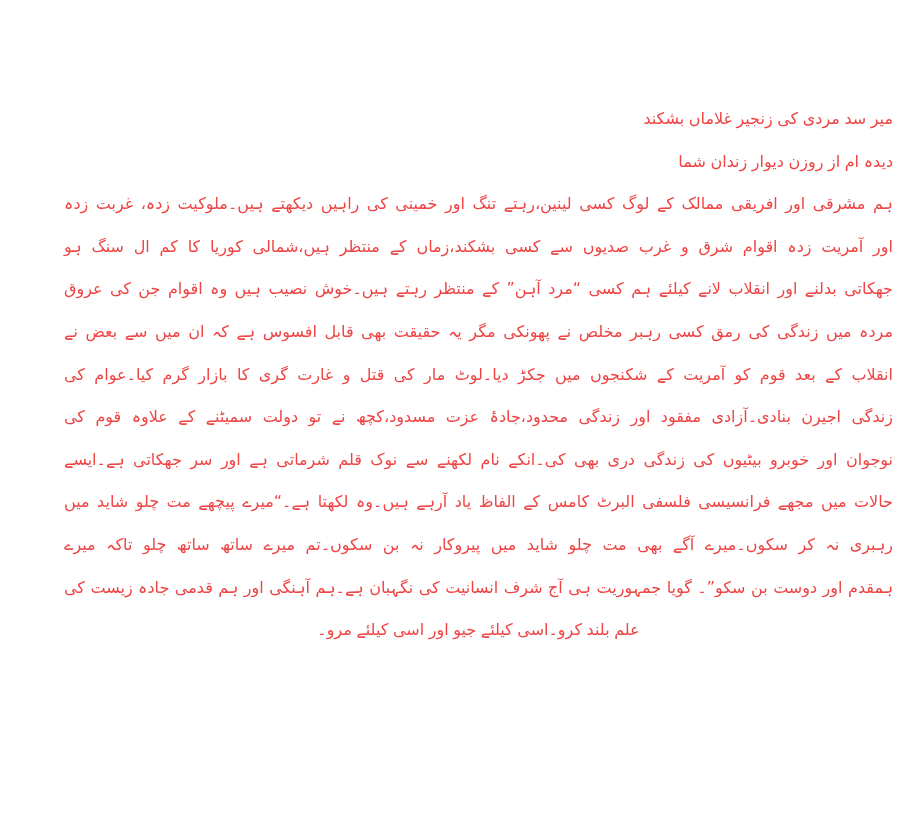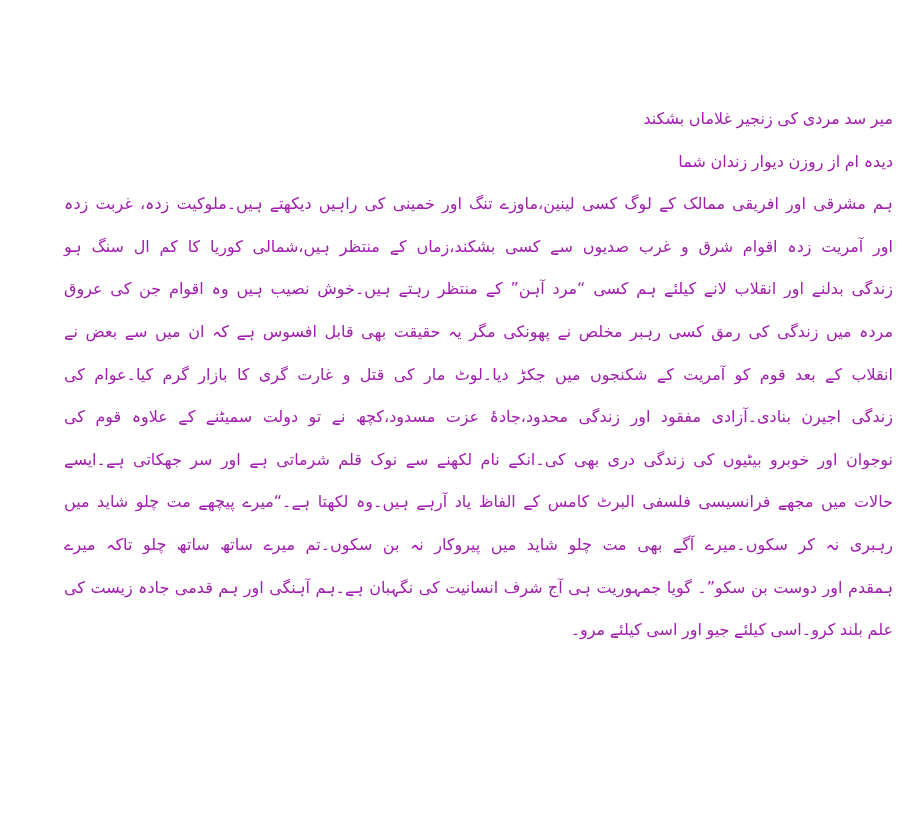--- a/index.html
+++ b/index.html
@@ -16,48 +16,48 @@
   }
   .text-block {
     position: absolute;
     top: 98px;
     right: 22px;
     left: 64px;
     direction: rtl;
     unicode-bidi: embed;
     font-family: "DejaVu Sans", "DejaVu Serif", sans-serif;
     font-size: 16px;
-    color: #a21caf;
+    color: #ef4444;
     word-spacing: -0.5px;
   }
   .line {
     line-height: 42.6px;
     white-space: normal;
   }
   .verse {
     text-align: right;
   }
   .just {
     text-align: justify;
     text-align-last: justify;
   }
   .last-line {
-    text-align: right;
+    text-align: center;
   }
 </style>
 </head>
 <body>
 
 <div class="page">
   <div class="text-block">
     <div class="line verse">میر سد مردی کی زنجیر غلاماں بشکند</div>
     <div class="line verse">دیدہ ام از روزن دیوار زندان شما</div>
-    <div class="line just">ہم مشرقی اور افریقی ممالک کے لوگ کسی لینین،ماوزے تنگ اور خمینی کی راہیں دیکھتے ہیں۔ملوکیت زدہ، غربت زدہ</div>
+    <div class="line just">ہم مشرقی اور افریقی ممالک کے لوگ کسی لینین،رہتے تنگ اور خمینی کی راہیں دیکھتے ہیں۔ملوکیت زدہ، غربت زدہ</div>
     <div class="line just">اور آمریت زدہ اقوام شرق و غرب صدیوں سے کسی بشکند،زماں کے منتظر ہیں،شمالی کوریا کا کم ال سنگ ہو</div>
-    <div class="line just">زندگی بدلنے اور انقلاب لانے کیلئے ہم کسی “مرد آہن” کے منتظر رہتے ہیں۔خوش نصیب ہیں وہ اقوام جن کی عروق</div>
+    <div class="line just">جھکاتی بدلنے اور انقلاب لانے کیلئے ہم کسی “مرد آہن” کے منتظر رہتے ہیں۔خوش نصیب ہیں وہ اقوام جن کی عروق</div>
     <div class="line just">مردہ میں زندگی کی رمق کسی رہبر مخلص نے پھونکی مگر یہ حقیقت بھی قابل افسوس ہے کہ ان میں سے بعض نے</div>
     <div class="line just">انقلاب کے بعد قوم کو آمریت کے شکنجوں میں جکڑ دیا۔لوٹ مار کی قتل و غارت گری کا بازار گرم کیا۔عوام کی</div>
     <div class="line just">زندگی اجیرن بنادی۔آزادی مفقود اور زندگی محدود،جادۂ عزت مسدود،کچھ نے تو دولت سمیٹنے کے علاوہ قوم کی</div>
     <div class="line just">نوجوان اور خوبرو بیٹیوں کی زندگی دری بھی کی۔انکے نام لکھنے سے نوک قلم شرماتی ہے اور سر جھکاتی ہے۔ایسے</div>
     <div class="line just">حالات میں مجھے فرانسیسی فلسفی البرٹ کامس کے الفاظ یاد آرہے ہیں۔وہ لکھتا ہے۔“میرے پیچھے مت چلو شاید میں</div>
     <div class="line just">رہبری نہ کر سکوں۔میرے آگے بھی مت چلو شاید میں پیروکار نہ بن سکوں۔تم میرے ساتھ ساتھ چلو تاکہ میرے</div>
     <div class="line just">ہمقدم اور دوست بن سکو”۔ گویا جمہوریت ہی آج شرف انسانیت کی نگہبان ہے۔ہم آہنگی اور ہم قدمی جادہ زیست کی</div>
     <div class="line last-line">علم بلند کرو۔اسی کیلئے جیو اور اسی کیلئے مرو۔</div>
   </div>
 </div>

